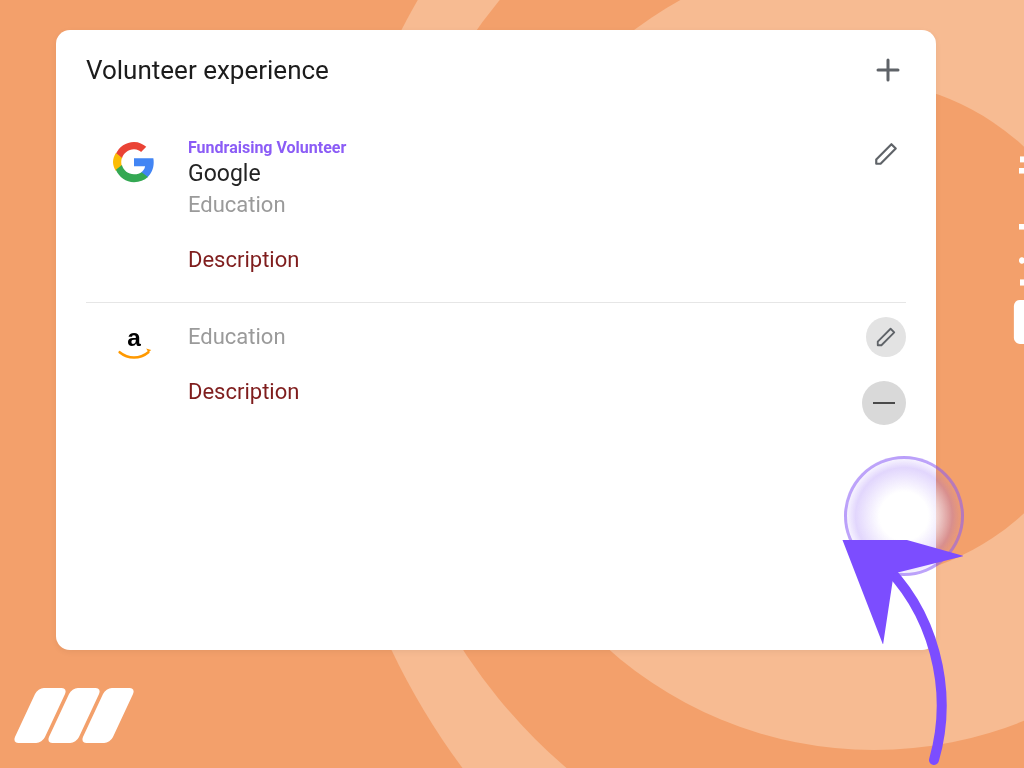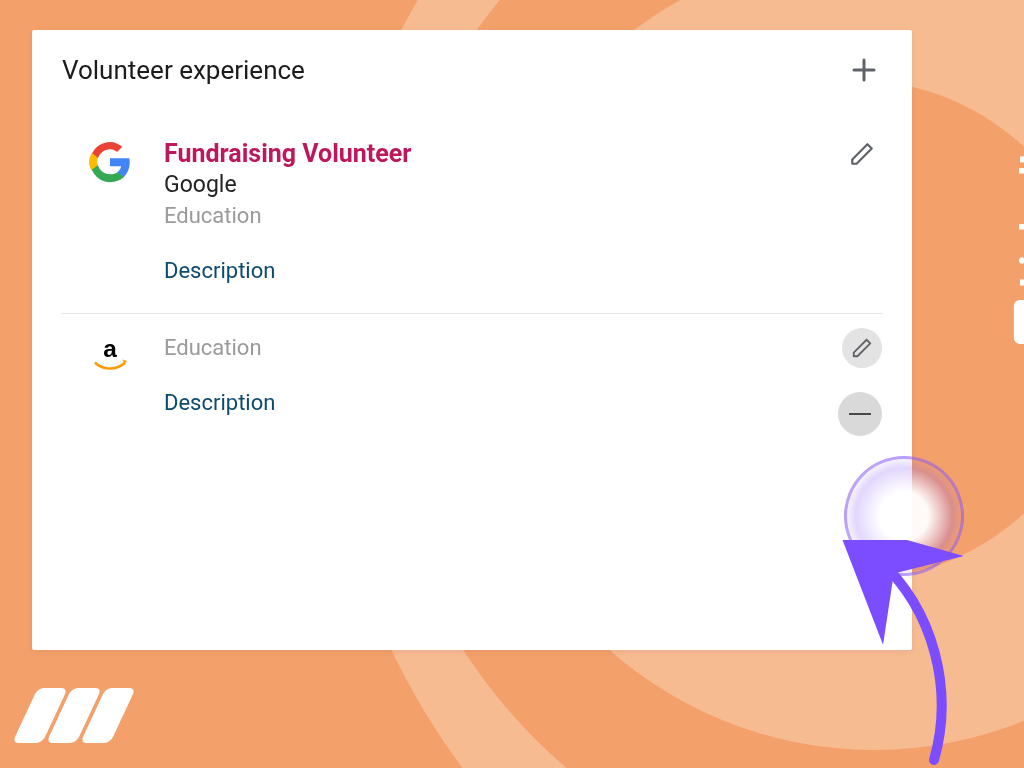--- a/index.html
+++ b/index.html
@@ -62,26 +62,26 @@
     display: flex;
     align-items: center;
     justify-content: center;
     font-size: 28px;
     font-weight: 800;
   }
 
   
   .card {
     position: absolute;
-    left: 32px;
+    left: 56px;
     top: 30px;
     width: 880px;
     height: 620px;
     background: #fff;
-    border-radius: 2px;
+    border-radius: 14px;
     box-shadow: 0 2px 6px rgba(0,0,0,0.06);
     padding: 22px 30px 10px 30px;
   }
   .card-header {
     display: flex;
     align-items: center;
     justify-content: space-between;
     margin-bottom: 32px;
   }
   .card-title {
@@ -103,39 +103,39 @@
   }
   .entry + .entry { border-top: 1px solid #e6e6e6; }
   .logo {
     width: 48px; height: 48px;
     flex: 0 0 48px;
     margin-right: 30px;
     display: flex; align-items: center; justify-content: center;
   }
   .entry-body { flex: 1; }
   .role {
-    font-size: 25px;
+    font-size: 16px;
     font-weight: 700;
-    color: #be185d;
+    color: #8b5cf6;
     line-height: 1.25;
   }
   .org {
     font-size: 23px;
     color: #232323;
     line-height: 1.35;
   }
   .meta {
     font-size: 22px;
     color: #9a9a9a;
     line-height: 1.45;
   }
   .desc {
     margin-top: 26px;
     font-size: 22px;
-    color: #0c4a6e;
+    color: #7f1d1d;
   }
   .edit-btn {
     position: absolute;
     right: 0;
     top: 14px;
     width: 40px; height: 40px;
     border-radius: 50%;
     display: flex; align-items: center; justify-content: center;
     color: #5f6368;
     cursor: pointer;

